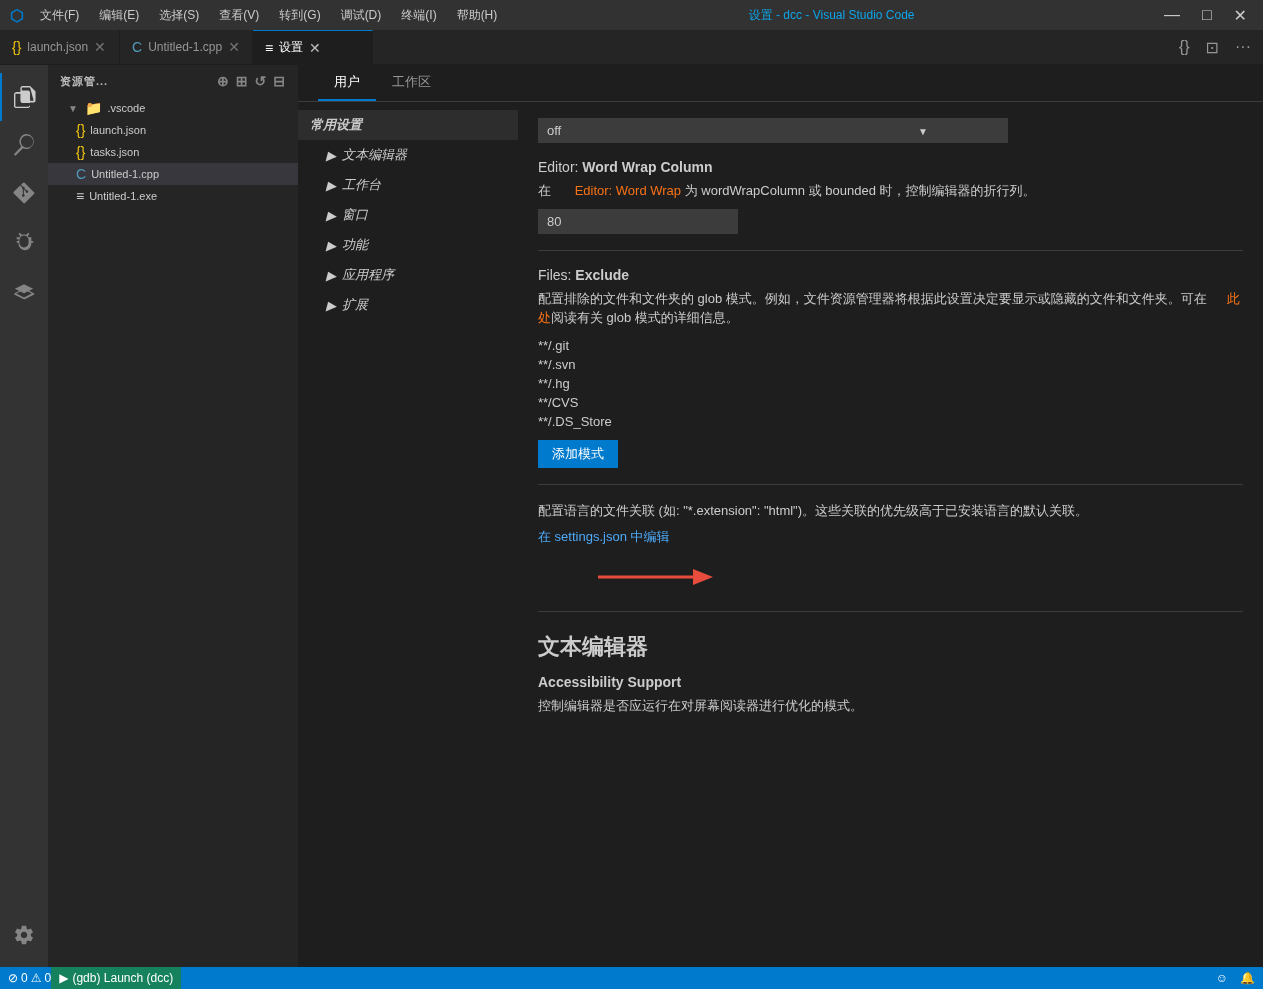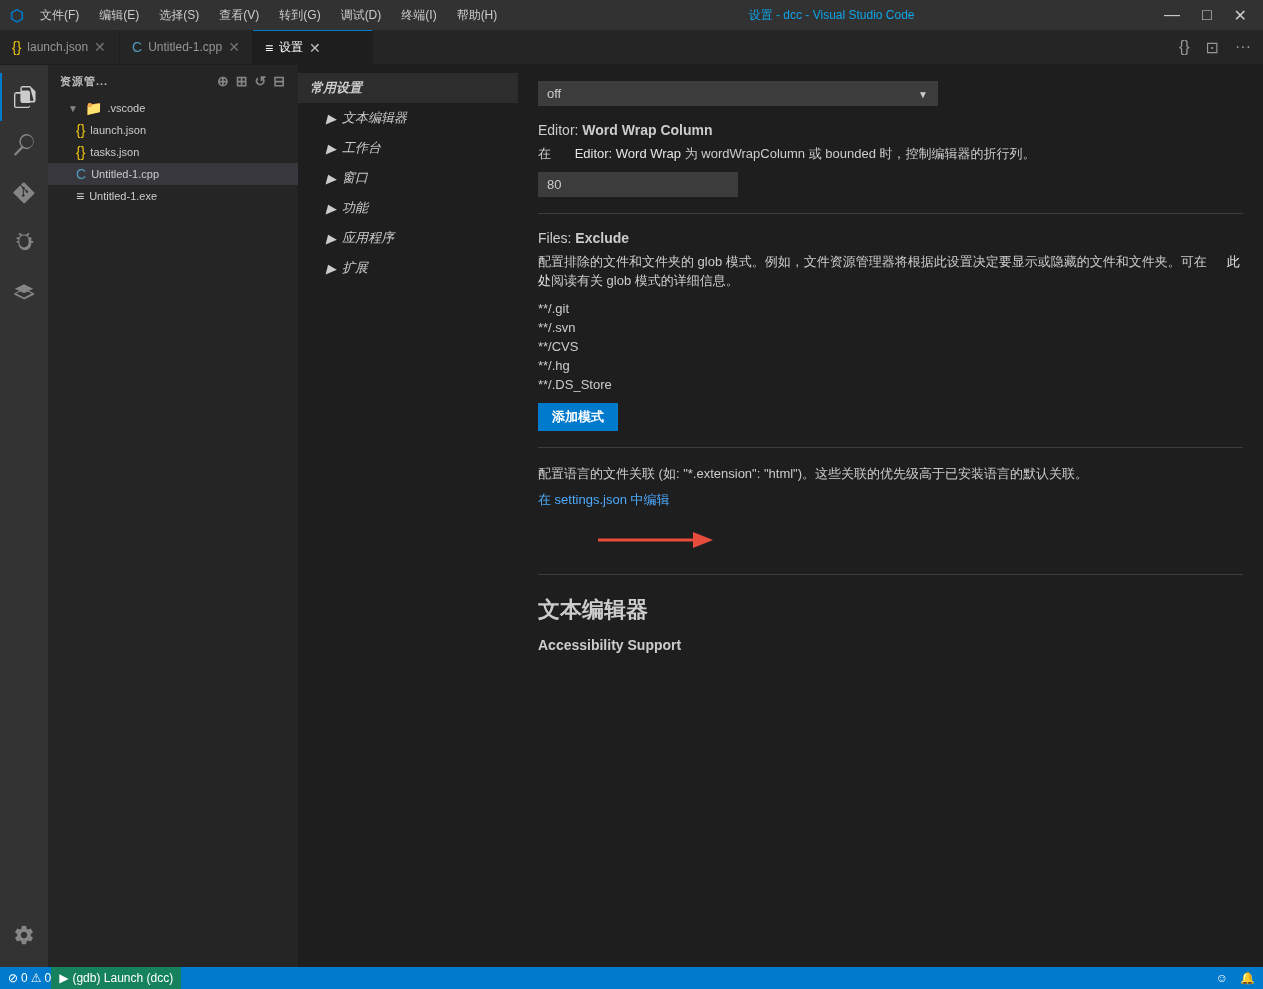--- a/index.html
+++ b/index.html
@@ -63,28 +63,28 @@
     .settings-content { display: flex; flex: 1; overflow: hidden; }
     .settings-nav { width: 220px; flex-shrink: 0; padding: 8px 0; overflow-y: auto; font-style: italic; }
     .nav-item { padding: 6px 16px 6px 20px; cursor: pointer; color: #cccccc; font-size: 13px; display: flex; align-items: center; gap: 6px; }
     .nav-item.selected { background: #37373d; }
     .nav-item.section { font-weight: bold; color: #cccccc; background: #2d2d2d; padding-left: 12px; }
     .settings-main { flex: 1; overflow-y: auto; padding: 16px 20px; }
     .setting-group { margin-bottom: 16px; }
     .setting-title { color: #cccccc; font-size: 14px; margin-bottom: 6px; }
     .setting-title strong { color: #cccccc; }
     .setting-desc { color: #cccccc; font-size: 13px; margin-bottom: 8px; line-height: 1.5; }
-    .setting-desc a { color: #e5e5e5; text-decoration: none; padding-left: 20px; }
-    .setting-select { background: #3c3c3c; border: 1px solid #3c3c3c; color: #cccccc; padding: 4px 8px; font-size: 13px; width: 400px; cursor: pointer; outline: none; appearance: none; position: relative; }
+    .setting-desc a { color: #f97316; text-decoration: none; padding-left: 20px; }
+    .setting-select { background: #3c3c3c; border: 1px solid #3c3c3c; color: #cccccc; padding: 4px 8px; font-size: 13px; width: 470px; cursor: pointer; outline: none; appearance: none; position: relative; }
     .select-wrapper { position: relative; display: inline-block; width: 400px; }
     .select-wrapper::after { content: '▼'; position: absolute; right: 10px; top: 50%; transform: translateY(-50%); color: #cccccc; font-size: 10px; pointer-events: none; }
     .setting-input { background: #3c3c3c; border: 1px solid #3c3c3c; color: #cccccc; padding: 4px 8px; font-size: 13px; width: 200px; outline: none; }
     .file-list { margin: 4px 0 9px 0; }
     .file-list-item { padding: 2px 0; color: #cccccc; font-size: 13px; }
-    .btn-add { background: #007acc; color: white; border: none; padding: 5px 14px; font-size: 13px; cursor: pointer; font-weight: bold; }
+    .btn-add { background: #007acc; color: white; border: none; padding: 5px 14px; font-size: 13px; cursor: pointer; }
     .section-heading { font-size: 22px; font-weight: bold; color: #cccccc; margin: 20px 0 12px 0; }
     .divider { border: none; border-top: 1px solid #3c3c3c; margin: 16px 0; }
 
     
     .status-bar { height: 22px; background: #007acc; display: flex; align-items: center; padding: 0 8px; font-size: 12px; color: white; flex-shrink: 0; }
     .status-left { display: flex; align-items: center; gap: 8px; }
     .status-right { margin-left: auto; display: flex; align-items: center; gap: 12px; }
     .status-error { display: flex; align-items: center; gap: 3px; }
     .status-debug { display: flex; align-items: center; gap: 4px; background: #16825d; padding: 0 8px; height: 22px; }
 
@@ -208,20 +208,24 @@
         <span class="tree-icon exe-icon">≡</span>
         <span class="tree-label">Untitled-1.exe</span>
       </div>
     </div>
   </div>
 
   <div class="editor-area">
     <div class="settings-panel">
 
 
+      <div class="settings-tabs">
+        <div class="settings-tab active">用户</div>
+        <div class="settings-tab">工作区</div>
+      </div>
 
       <div class="settings-content">
 
         <div class="settings-nav">
           <div class="nav-item section selected">常用设置</div>
           <div class="nav-item" style="padding-left: 28px;">
             <span>▶</span>
             <span>文本编辑器</span>
           </div>
           <div class="nav-item" style="padding-left: 28px;">
@@ -270,22 +274,22 @@
           <hr class="divider">
 
           <div class="setting-group">
             <div class="setting-title">Files: <strong>Exclude</strong></div>
             <div class="setting-desc">
               配置排除的文件和文件夹的 glob 模式。例如，文件资源管理器将根据此设置决定要显示或隐藏的文件和文件夹。可在<a href="#">此处</a>阅读有关 glob 模式的详细信息。
             </div>
             <div class="file-list">
               <div class="file-list-item">**/.git</div>
               <div class="file-list-item">**/.svn</div>
+              <div class="file-list-item">**/.hg</div>
               <div class="file-list-item">**/CVS</div>
-              <div class="file-list-item">**/.hg</div>
               <div class="file-list-item">**/.DS_Store</div>
             </div>
             <button class="btn-add">添加模式</button>
           </div>
 
           <hr class="divider">
 
           <div class="setting-group">
             <div class="setting-desc">
               配置语言的文件关联 (如: "*.extension": "html")。这些关联的优先级高于已安装语言的默认关联。
@@ -302,20 +306,21 @@
                 <polygon points="95,7 115,15 95,23" fill="#e74c3c"></polygon>
               </svg>
             </span>
           </div>
 
           <hr class="divider">
 
           <div class="setting-group">
             <div class="section-heading">文本编辑器</div>
             <div class="setting-title"><strong>Accessibility Support</strong></div>
+            <div class="setting-desc">控制编辑器是否应运行在对屏幕阅读器进行优化的模式。</div>
           </div>
 
         </div>
       </div>
     </div>
   </div>
 </div>
 
 <div class="status-bar">
   <div class="status-left">

